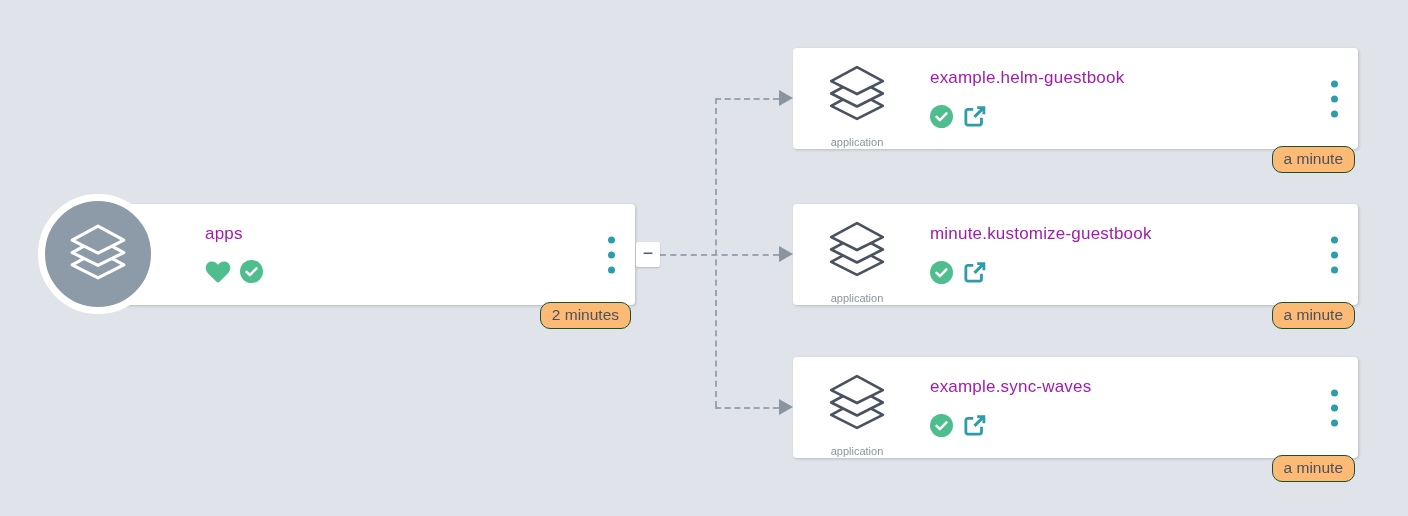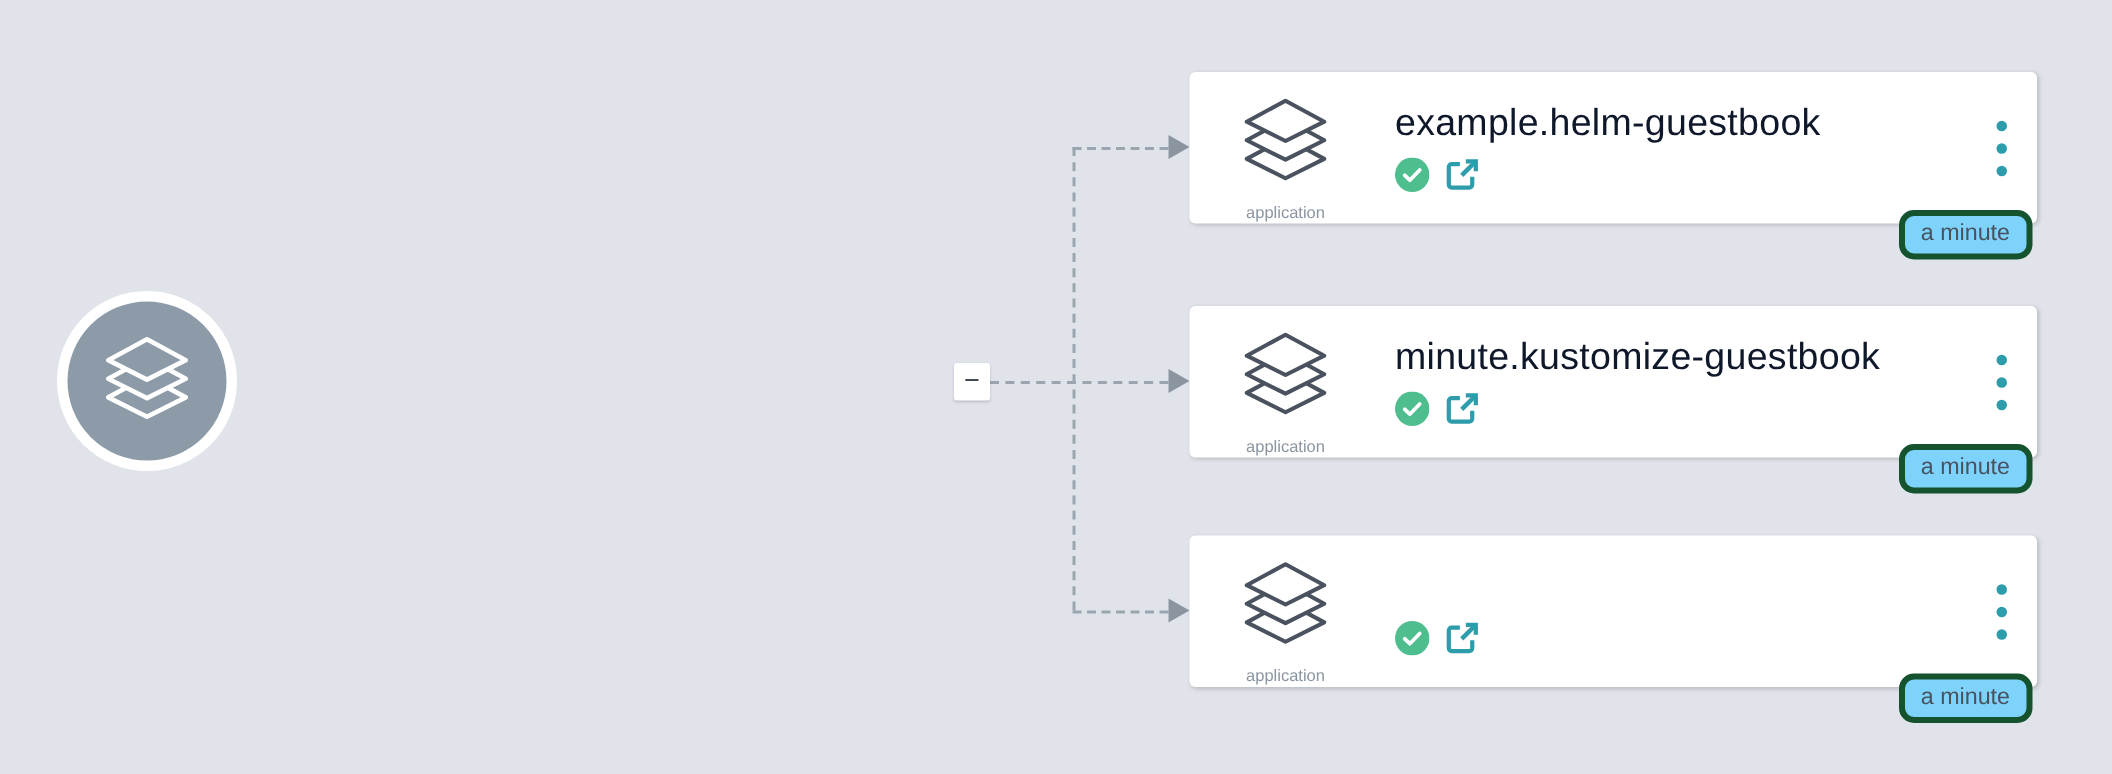--- a/index.html
+++ b/index.html
@@ -35,22 +35,22 @@
     border-radius: 4px;
     box-shadow: 1px 1px 3px rgba(0,0,0,0.18);
     height: 101px;
   }
   .root-card { left: 75px; top: 204px; width: 560px; }
   .child-card { left: 793px; width: 565px; }
 
   .node-title {
     position: absolute;
     top: 20px;
-    font-size: 25px;
-    color: #0f172a;
+    font-size: 17px;
+    color: #a21caf;
     letter-spacing: 0.2px;
     white-space: nowrap;
   }
   .root-card .node-title { left: 130px; }
   .child-card .node-title { left: 137px; }
 
   .status-row {
     position: absolute;
     top: 56px;
     display: flex;
@@ -77,22 +77,22 @@
     background: none; border: none; cursor: pointer;
   }
   .kebab .dot {
     width: 7px; height: 7px;
     border-radius: 50%;
     background: #2d9cab;
   }
 
   .age-badge {
     position: absolute;
-    background: #7dd3fc;
-    border: 4px solid #14532d;
+    background: #fdba74;
+    border: 1px solid #14532d;
     border-radius: 10px;
     padding: 3px 11px 4px;
     font-size: 15.5px;
     color: #49525e;
     white-space: nowrap;
     z-index: 3;
   }
   .root-card .age-badge { right: 4px; bottom: -24px; }
   .child-card .age-badge { right: 3px; bottom: -24px; }
 
@@ -152,20 +152,42 @@
 <div class="canvas">
 
   <div class="conn v" style="left:715px; top:98px; height:309px;"></div>
   <div class="conn h" style="left:715px; top:98px; width:64px;"></div>
   <div class="conn h" style="left:660px; top:254px; width:119px;"></div>
   <div class="conn h" style="left:715px; top:407px; width:64px;"></div>
   <div class="arrowhead" style="left:779px; top:98px;"></div>
   <div class="arrowhead" style="left:779px; top:254px;"></div>
   <div class="arrowhead" style="left:779px; top:407px;"></div>
 
+  <div class="card root-card">
+    <div class="node-title">apps</div>
+    <div class="status-row">
+      <span>
+        <svg width="26" height="23" viewBox="0 0 512 470" aria-hidden="true">
+          <path fill="#4ebe8f" d="M462.3 62.6C407.5 15.9 326 24.3 275.7 76.2L256 96.5l-19.7-20.3C186 24.3 104.5 15.9 49.7 62.6c-62.8 53.6-59.5 149.8 9.9 218.4l171.8 169.7c13.5 13.3 35.7 13.3 49.2 0l171.8-169.7c69.4-68.6 72.7-164.8 9.9-218.4z"></path>
+        </svg>
+      </span>
+      <span>
+        <svg width="23" height="23" viewBox="0 0 24 24" aria-hidden="true">
+          <circle cx="12" cy="12" r="12" fill="#4ebe8f"></circle>
+          <path d="M6.8 12.4 L10.3 15.8 L17.2 8.7" fill="none" stroke="#ffffff" stroke-width="2.6" stroke-linecap="round" stroke-linejoin="round"></path>
+        </svg>
+      </span>
+    </div>
+    <button class="kebab">
+      <span class="dot"></span>
+      <span class="dot"></span>
+      <span class="dot"></span>
+    </button>
+    <div class="age-badge">2 minutes</div>
+  </div>
 
   <div class="avatar">
     <span>
       <svg width="62" height="58" viewBox="0 0 60 56" aria-hidden="true">
         <g stroke="#ffffff" stroke-width="3" stroke-linejoin="round" fill="#8d9ba9">
           <path d="M30 27 L55 40.5 L30 53 L5 40.5 Z"></path>
           <path d="M30 15 L55 28.5 L30 41 L5 28.5 Z"></path>
           <path d="M30 3 L55 16.5 L30 29 L5 16.5 Z"></path>
         </g>
       </svg>
@@ -254,20 +276,21 @@
         <svg width="62" height="58" viewBox="0 0 60 56" aria-hidden="true">
           <g stroke="#49525e" stroke-width="2.6" stroke-linejoin="round" fill="#ffffff">
             <path d="M30 27 L55 40.5 L30 53 L5 40.5 Z"></path>
             <path d="M30 15 L55 28.5 L30 41 L5 28.5 Z"></path>
             <path d="M30 3 L55 16.5 L30 29 L5 16.5 Z"></path>
           </g>
         </svg>
       </span>
       <div class="kind-label">application</div>
     </div>
+    <div class="node-title">example.sync-waves</div>
     <div class="status-row">
       <span>
         <svg width="23" height="23" viewBox="0 0 24 24" aria-hidden="true">
           <circle cx="12" cy="12" r="12" fill="#4ebe8f"></circle>
           <path d="M6.8 12.4 L10.3 15.8 L17.2 8.7" fill="none" stroke="#ffffff" stroke-width="2.6" stroke-linecap="round" stroke-linejoin="round"></path>
         </svg>
       </span>
       <button class="extlink-btn">
         <svg width="25" height="25" viewBox="0 0 24 24" fill="none" stroke="#2d9cab" aria-hidden="true">
           <path d="M18.7 13.2v5.1a1.9 1.9 0 0 1-1.9 1.9H5.6a1.9 1.9 0 0 1-1.9-1.9V7.1a1.9 1.9 0 0 1 1.9-1.9h5.2" stroke-width="2.7"></path>

